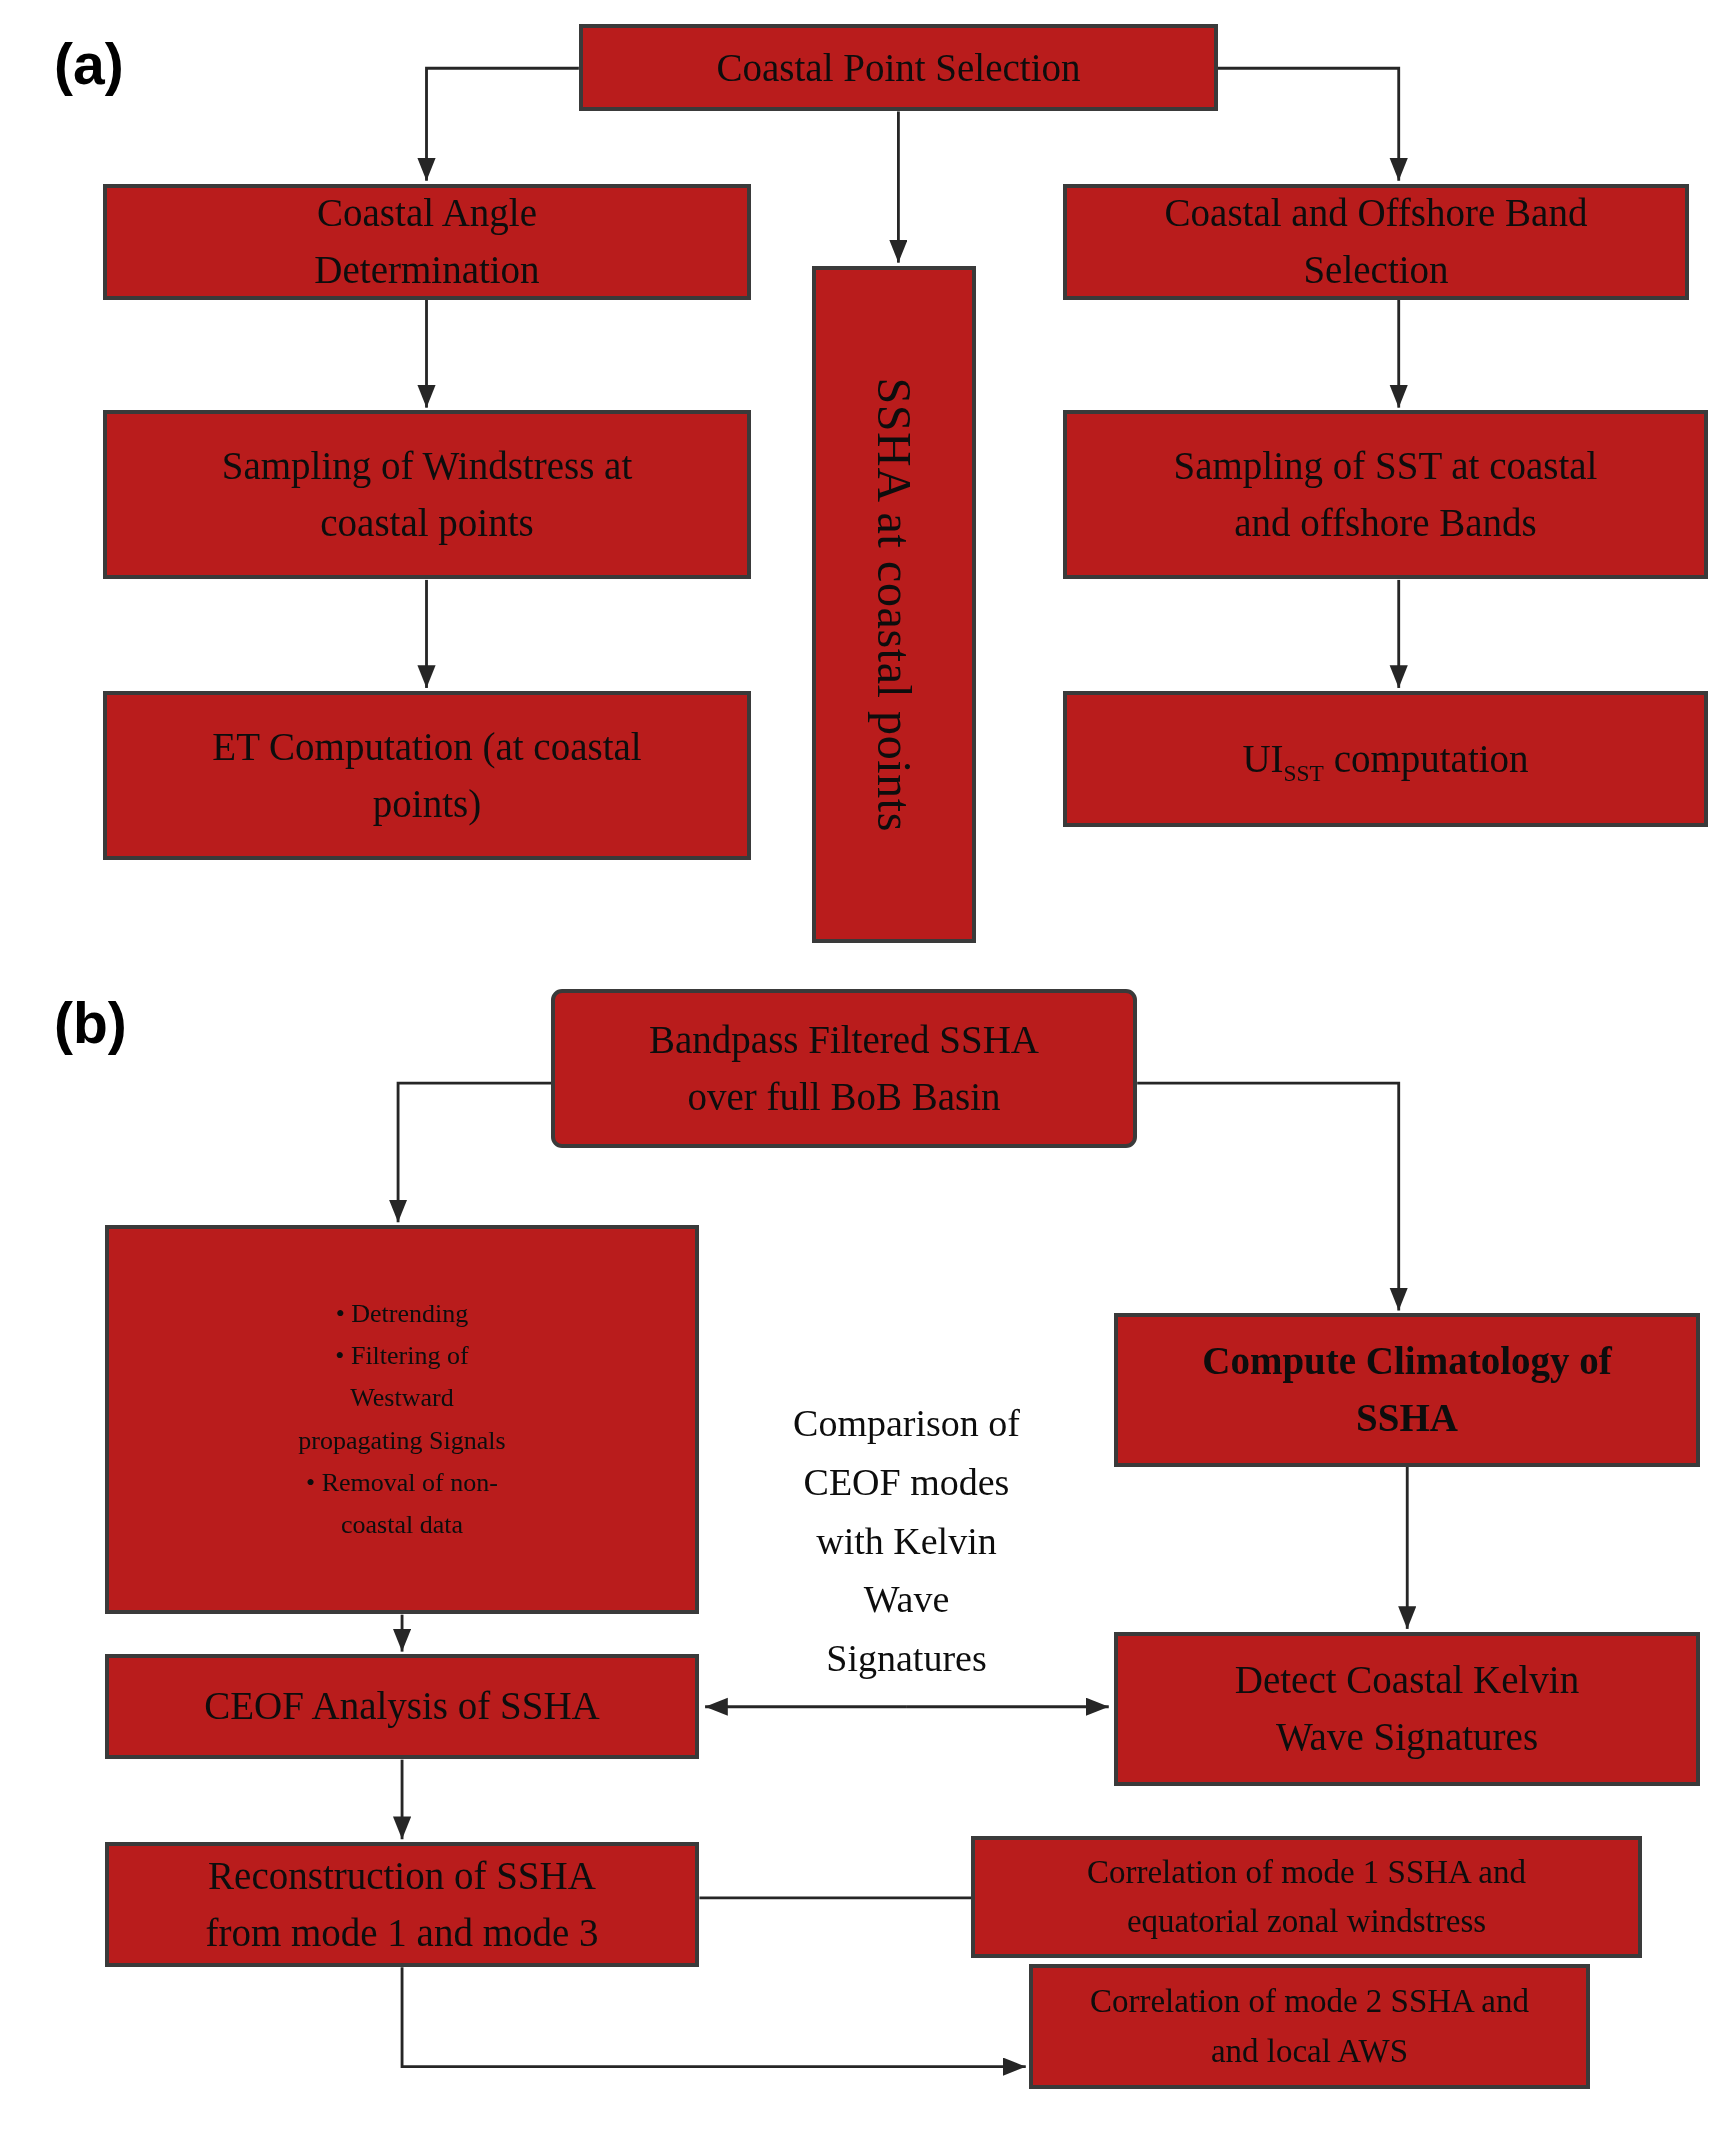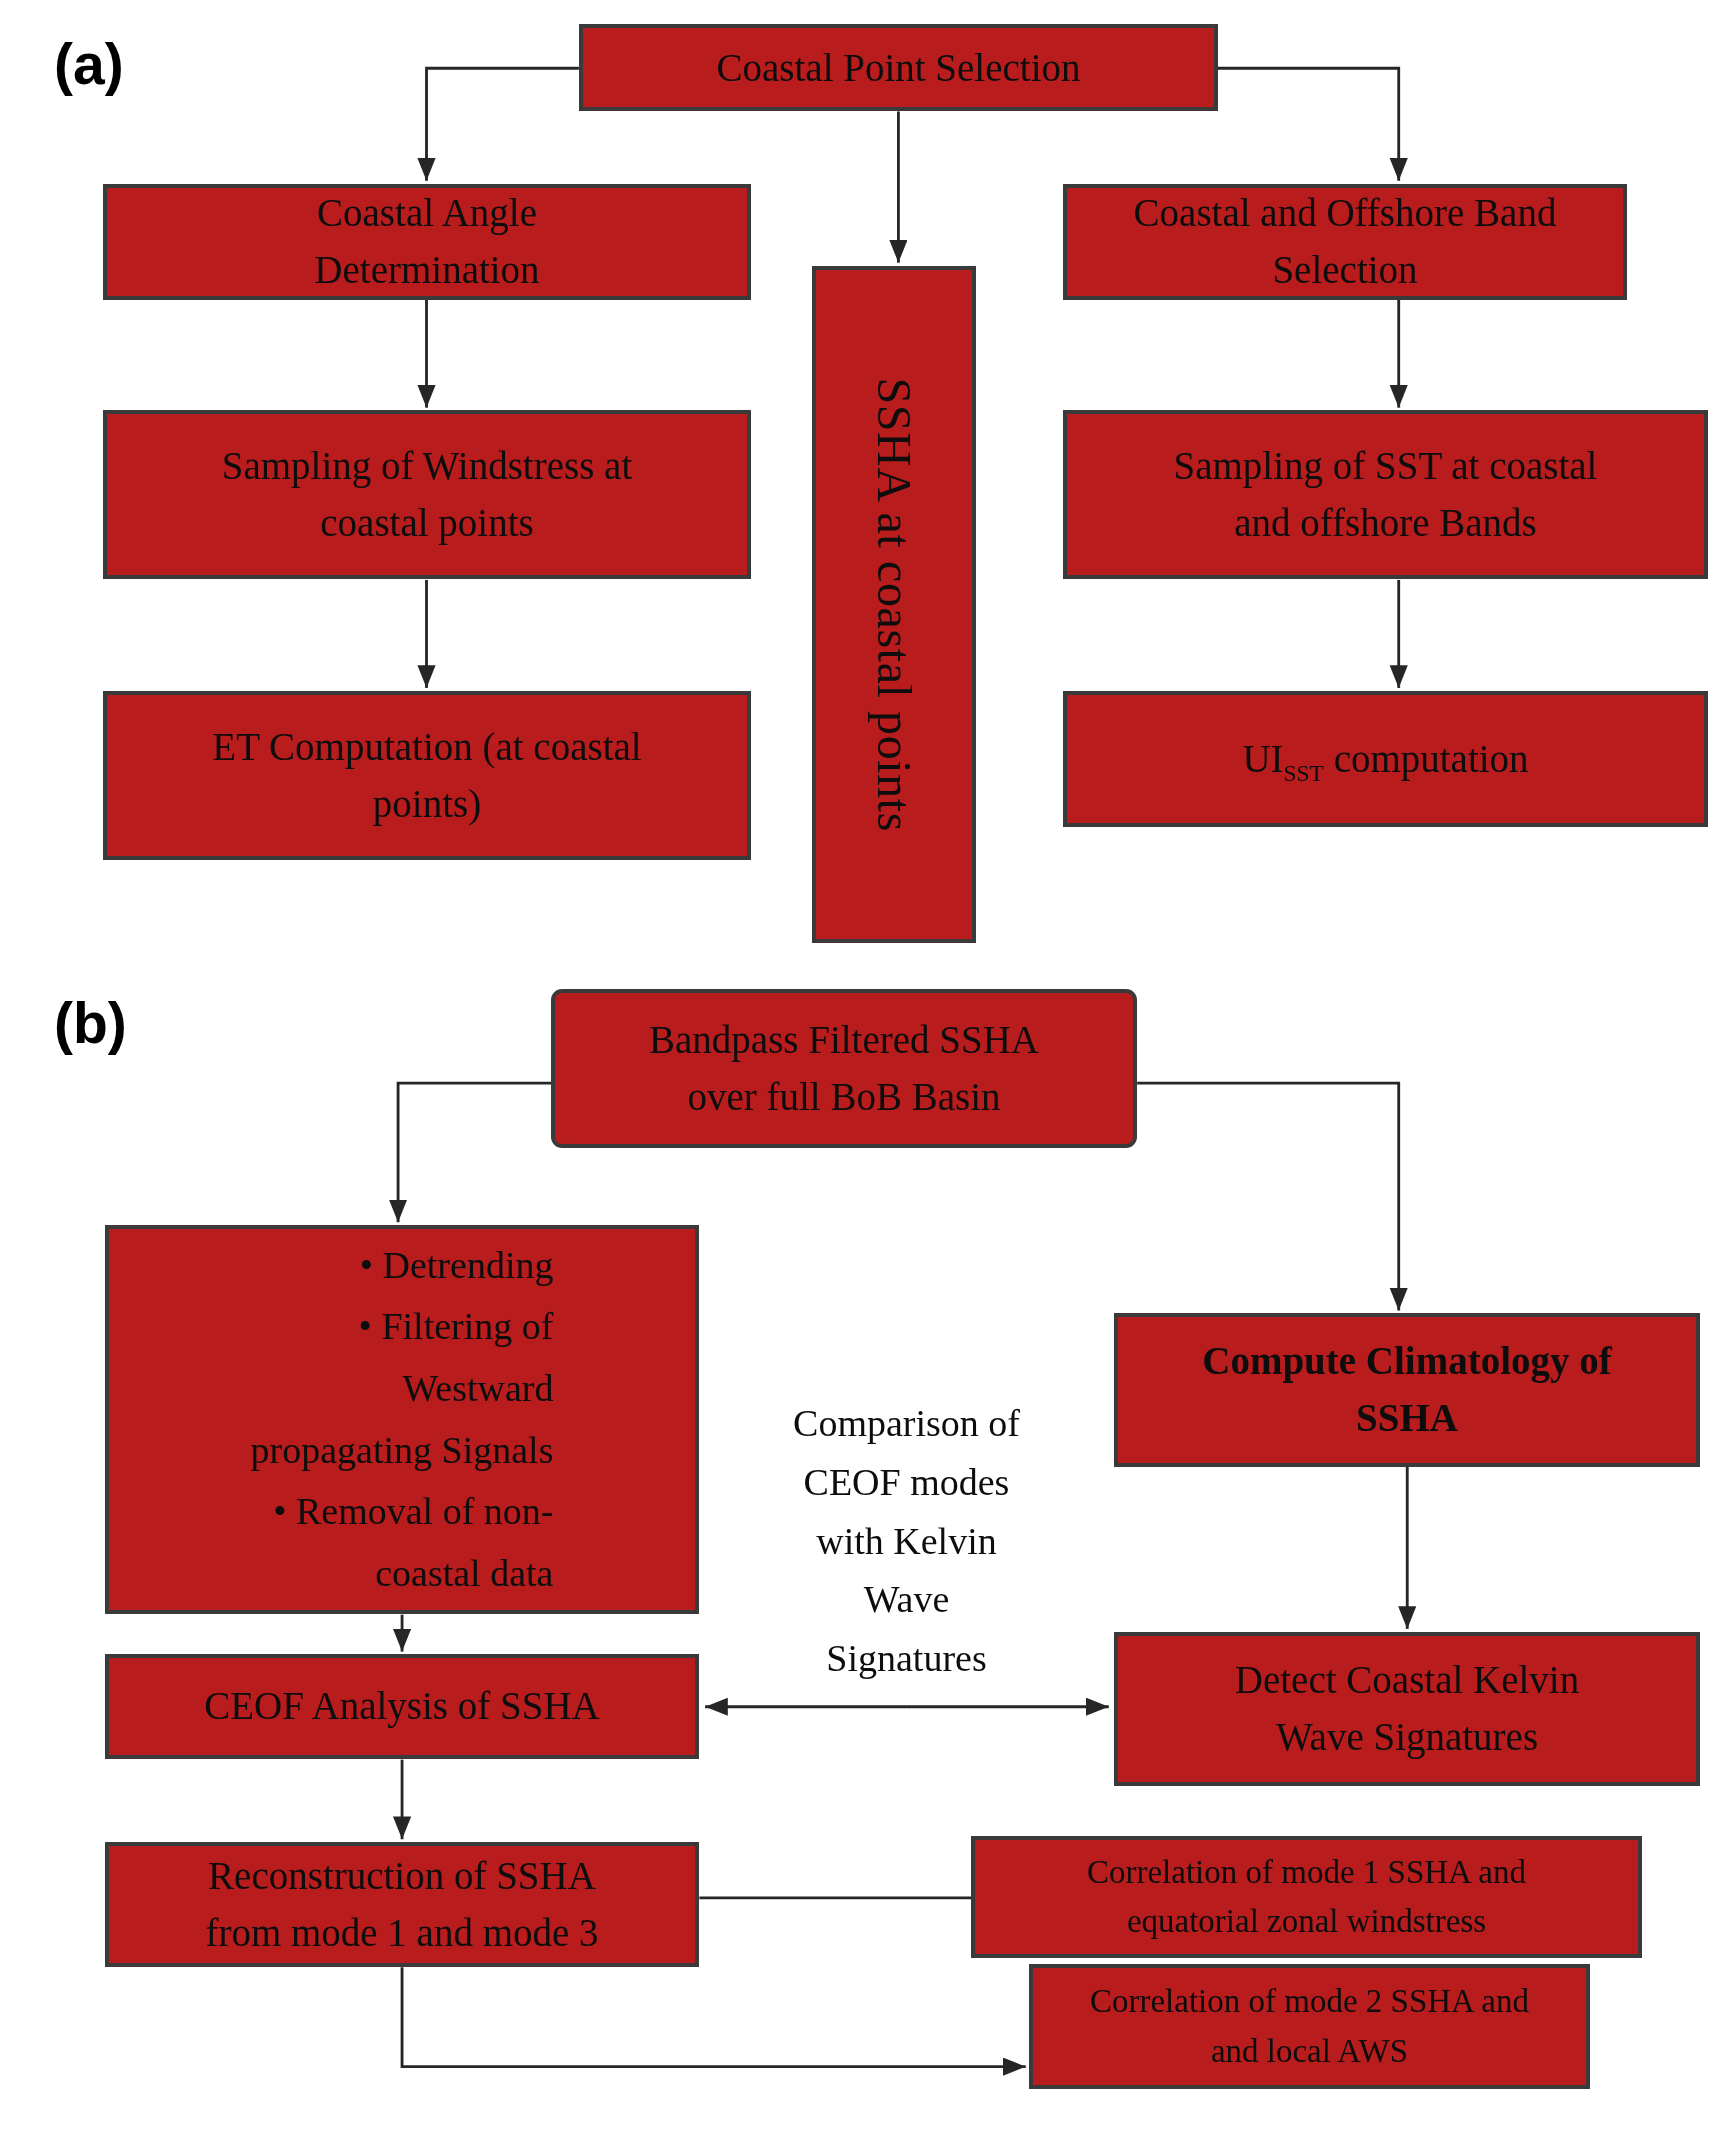--- a/index.html
+++ b/index.html
@@ -22,21 +22,21 @@
   }
   .freetext {
     position:absolute; display:flex; align-items:center; justify-content:center;
     text-align:center; white-space:pre-line; font-size:38px; line-height:1.55;
   }
   .vwrap { overflow:visible; }
   .vtext {
     transform:rotate(90deg); white-space:nowrap;
     font-size:48px; letter-spacing:0.6px;
   }
-  .bullets { font-size:38px; line-height:1.62;text-align:right; }
+  .bullets { font-size:26px; line-height:1.62; }
   sub.uisub { font-size:0.6em; line-height:0; }
   #wires { position:absolute; left:0; top:0; pointer-events:none; }
 </style>
 </head>
 <body>
 
 <div id="canvas">
 
   <svg id="wires" width="1728" height="2140" viewBox="0 0 3039 3764">
     <defs>
@@ -77,21 +77,21 @@
   <div class="box" style="left:103px; top:410px; width:648px; height:169px;">Sampling of Windstress at
 coastal points</div>
 
   <div class="box" style="left:103px; top:691px; width:648px; height:169px;">ET Computation (at coastal
 points)</div>
 
   <div class="box vwrap" style="left:812px; top:266px; width:164px; height:677px;">
     <span class="vtext">SSHA at coastal points</span>
   </div>
 
-  <div class="box" style="left:1063px; top:184px; width:564px; height:116px;">Coastal and Offshore Band
+  <div class="box" style="left:1063px; top:184px; width:626px; height:116px;">Coastal and Offshore Band
 Selection</div>
 
   <div class="box" style="left:1063px; top:410px; width:645px; height:169px;">Sampling of SST at coastal
 and offshore Bands</div>
 
   <div class="box" style="left:1063px; top:691px; width:645px; height:136px;">
     <span><span>UI</span><sub class="uisub">SST</sub><span> computation</span></span>
   </div>
 
   <div class="box" style="left:551px; top:989px; width:586px; height:159px;border-radius:11px;">Bandpass Filtered SSHA

